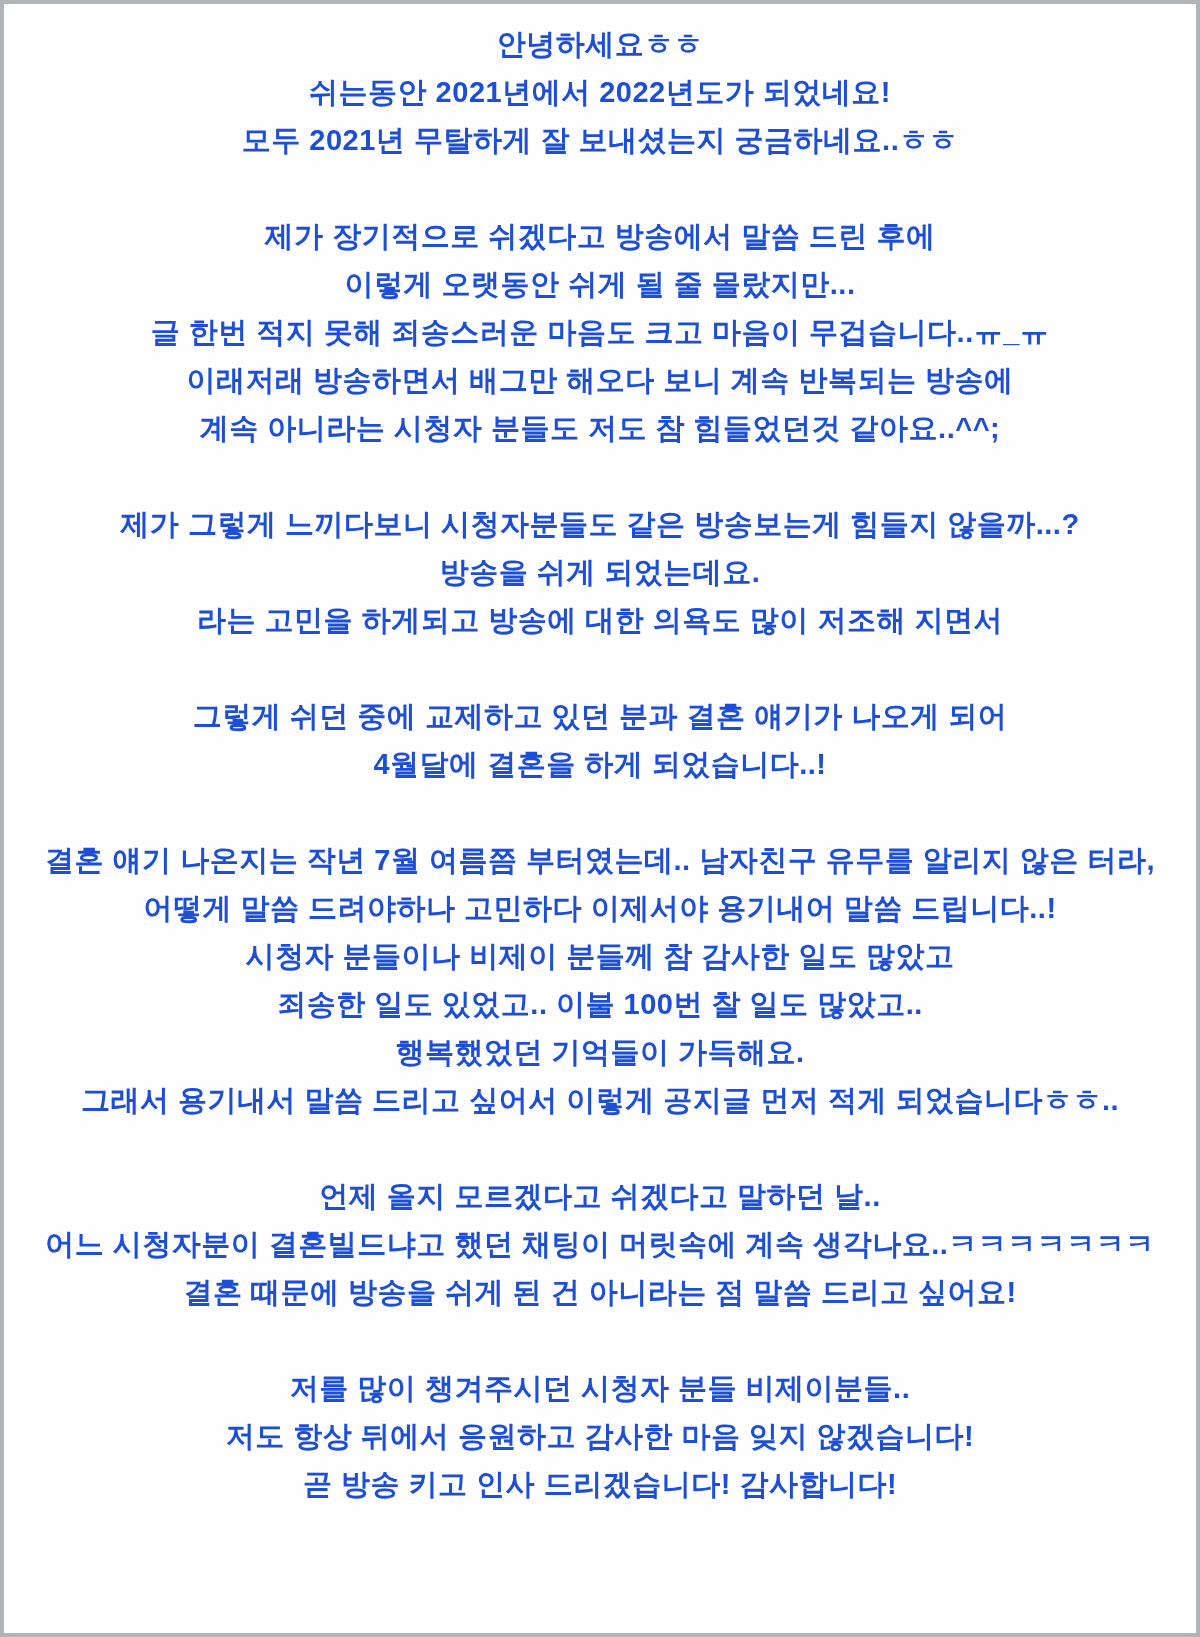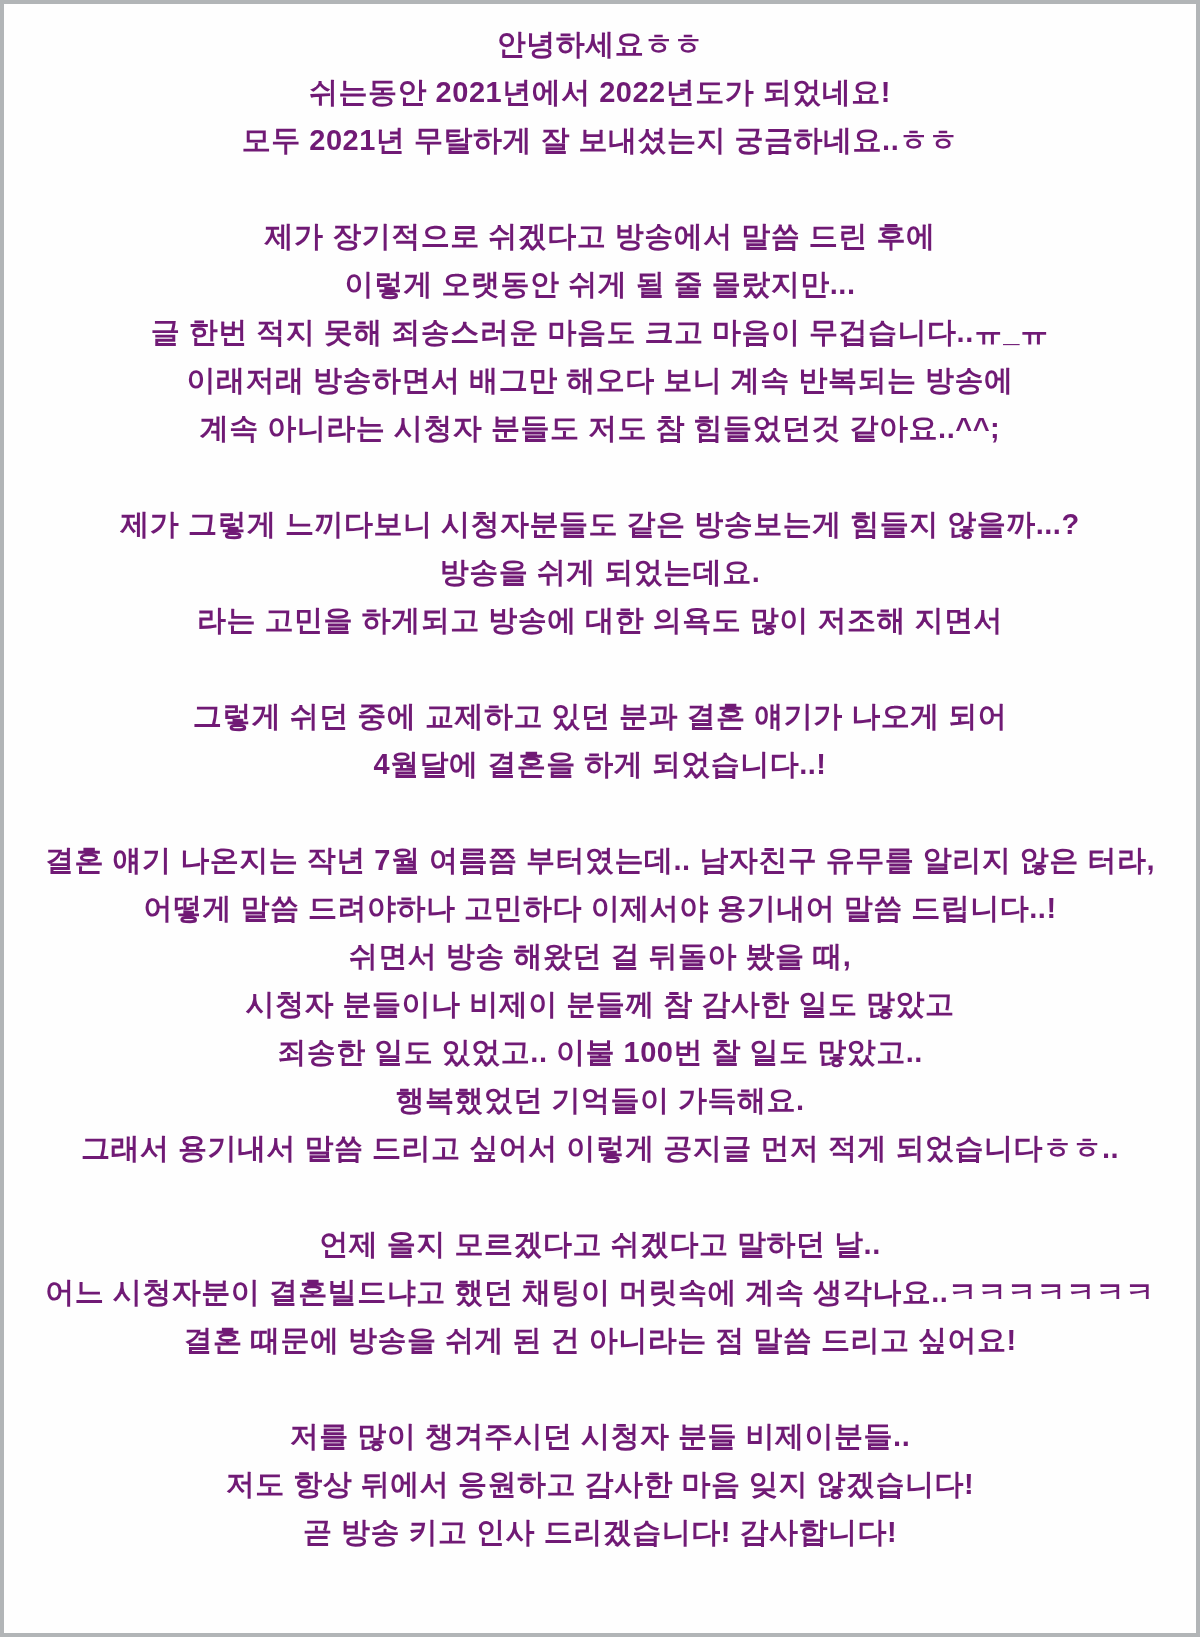--- a/index.html
+++ b/index.html
@@ -8,21 +8,21 @@
     width: 1200px;
     height: 1637px;
     box-sizing: border-box;
     margin: 0 auto;
     background: #fefefe;
     border: 4px solid #b2b5b7;
     overflow: hidden;
     font-family: "Liberation Sans", "DejaVu Sans", sans-serif;
     font-weight: 700;
     font-size: 29px;
-    color: #701a75;
+    color: #1d4ed8;
     text-align: center;
     padding-top: 16px;
   }
   .paragraph { margin: 0 0 48px 0; }
   .paragraph:last-child { margin-bottom: 0; }
   .line {
     height: 48px;
     line-height: 48px;
     white-space: nowrap;
     letter-spacing: 0.5px;
@@ -54,21 +54,20 @@
   </div>
 
   <div class="paragraph">
     <div class="line">그렇게 쉬던 중에 교제하고 있던 분과 결혼 얘기가 나오게 되어</div>
     <div class="line">4월달에 결혼을 하게 되었습니다..!</div>
   </div>
 
   <div class="paragraph">
     <div class="line">결혼 얘기 나온지는 작년 7월 여름쯤 부터였는데.. 남자친구 유무를 알리지 않은 터라,</div>
     <div class="line">어떻게 말씀 드려야하나 고민하다 이제서야 용기내어 말씀 드립니다..!</div>
-    <div class="line">쉬면서 방송 해왔던 걸 뒤돌아 봤을 때,</div>
     <div class="line">시청자 분들이나 비제이 분들께 참 감사한 일도 많았고</div>
     <div class="line">죄송한 일도 있었고.. 이불 100번 찰 일도 많았고..</div>
     <div class="line">행복했었던 기억들이 가득해요.</div>
     <div class="line">그래서 용기내서 말씀 드리고 싶어서 이렇게 공지글 먼저 적게 되었습니다ㅎㅎ..</div>
   </div>
 
   <div class="paragraph">
     <div class="line">언제 올지 모르겠다고 쉬겠다고 말하던 날..</div>
     <div class="line">어느 시청자분이 결혼빌드냐고 했던 채팅이 머릿속에 계속 생각나요..ㅋㅋㅋㅋㅋㅋㅋ</div>
     <div class="line">결혼 때문에 방송을 쉬게 된 건 아니라는 점 말씀 드리고 싶어요!</div>

